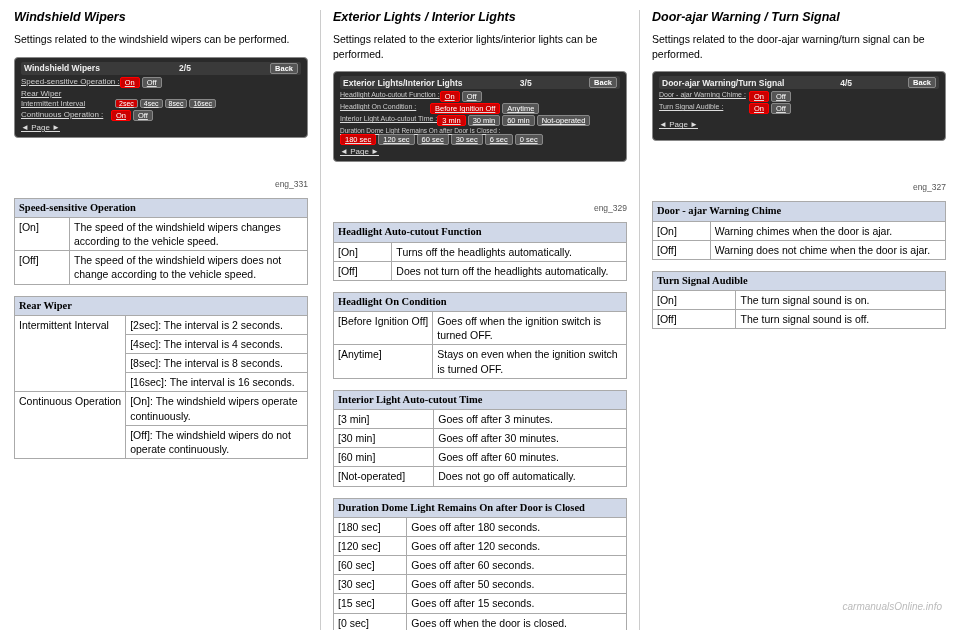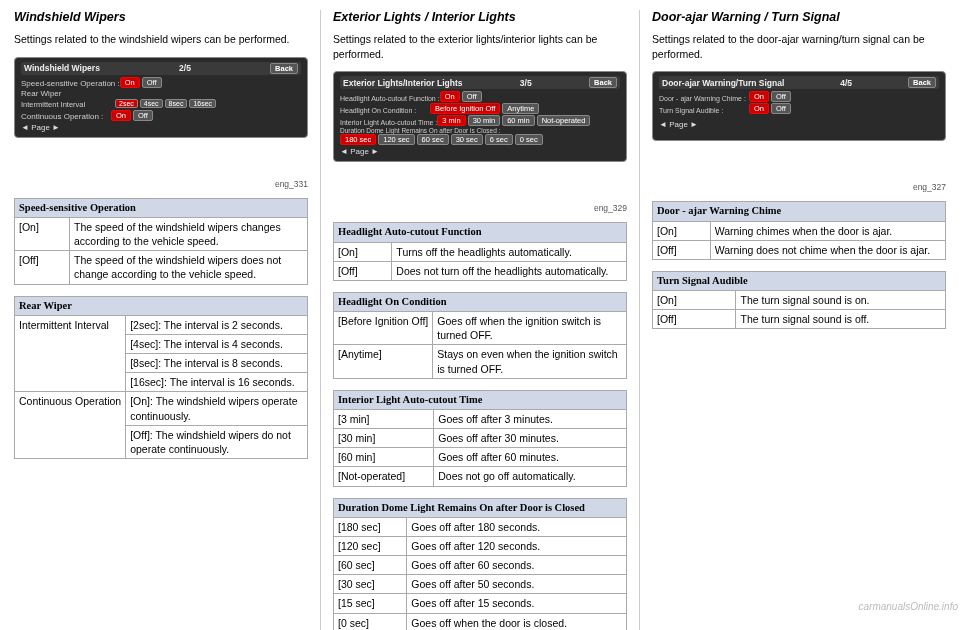--- a/index.html
+++ b/index.html
@@ -82,24 +82,25 @@
       cursor: pointer;
     }
 
     .screen-btn.active {
       background: #c00;
       border-color: #f00;
     }
 
     .screen-row {
       display: flex;
-      align-items: flex-end;
+      align-items: flex-start;
       margin-bottom: 1px;
       font-size: 8px;
       color: #ddd;
+      text-decoration: underline;
     }
 
     .screen-row .label {
       min-width: 90px;
       color: #ccc;
     }
 
     .screen-btn-group {
       display: flex;
       gap: 2px;
@@ -190,21 +191,21 @@
 
     .footer span.pagenum {
       margin-left: 4px;
       font-size: 12px;
     }
 
     
     .watermark {
       position: absolute;
       bottom: 18px;
-      right: 2px;
+      right: 18px;
       font-size: 10px;
       color: #bbb;
       font-style: italic;
     }
   </style>
 </head>
 <body>
 
 <div class="page-wrapper">
   <div class="columns">

